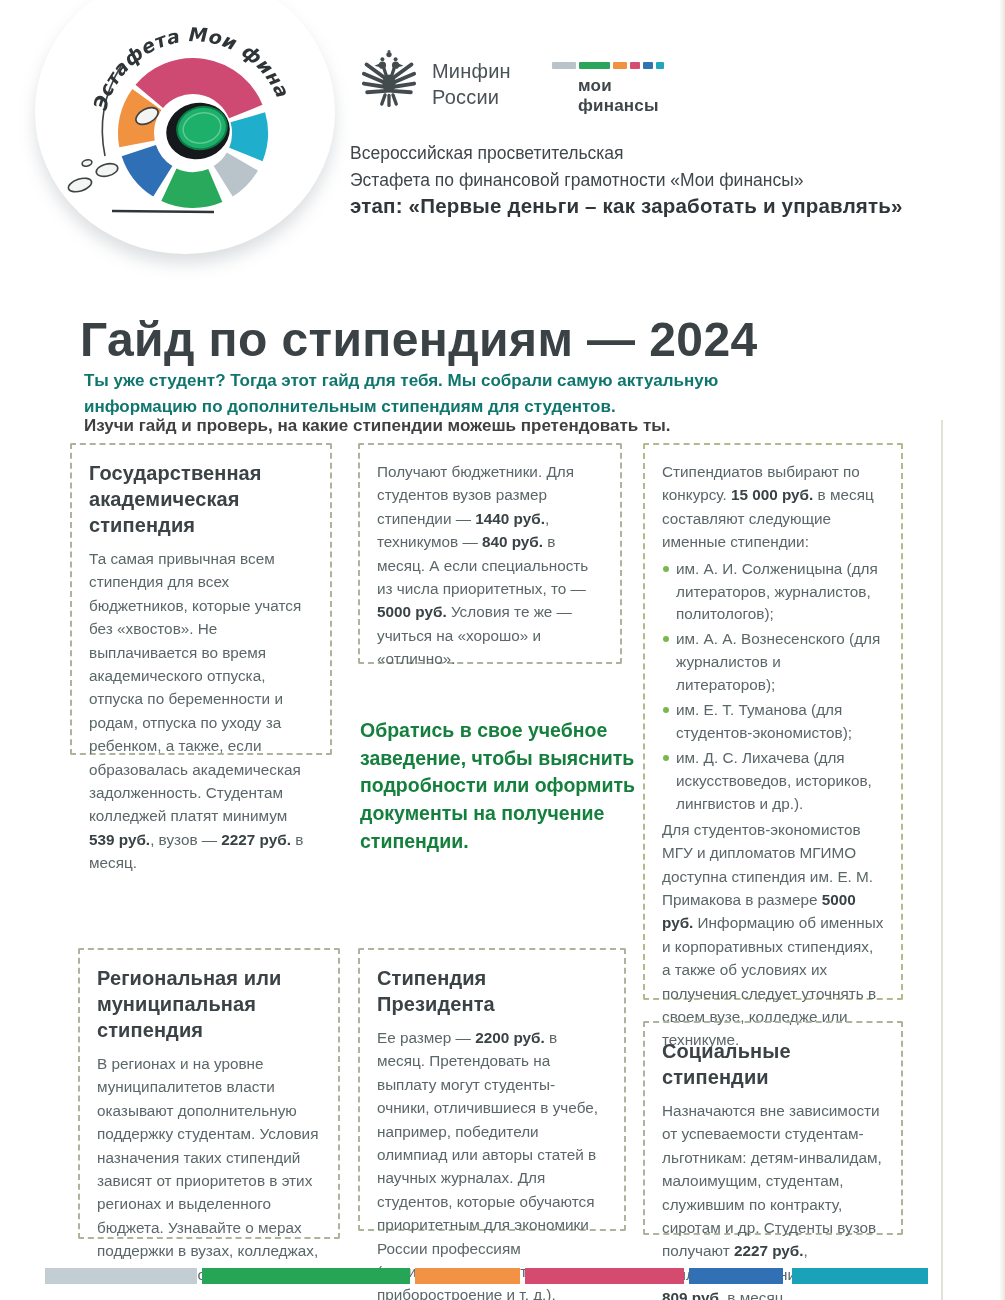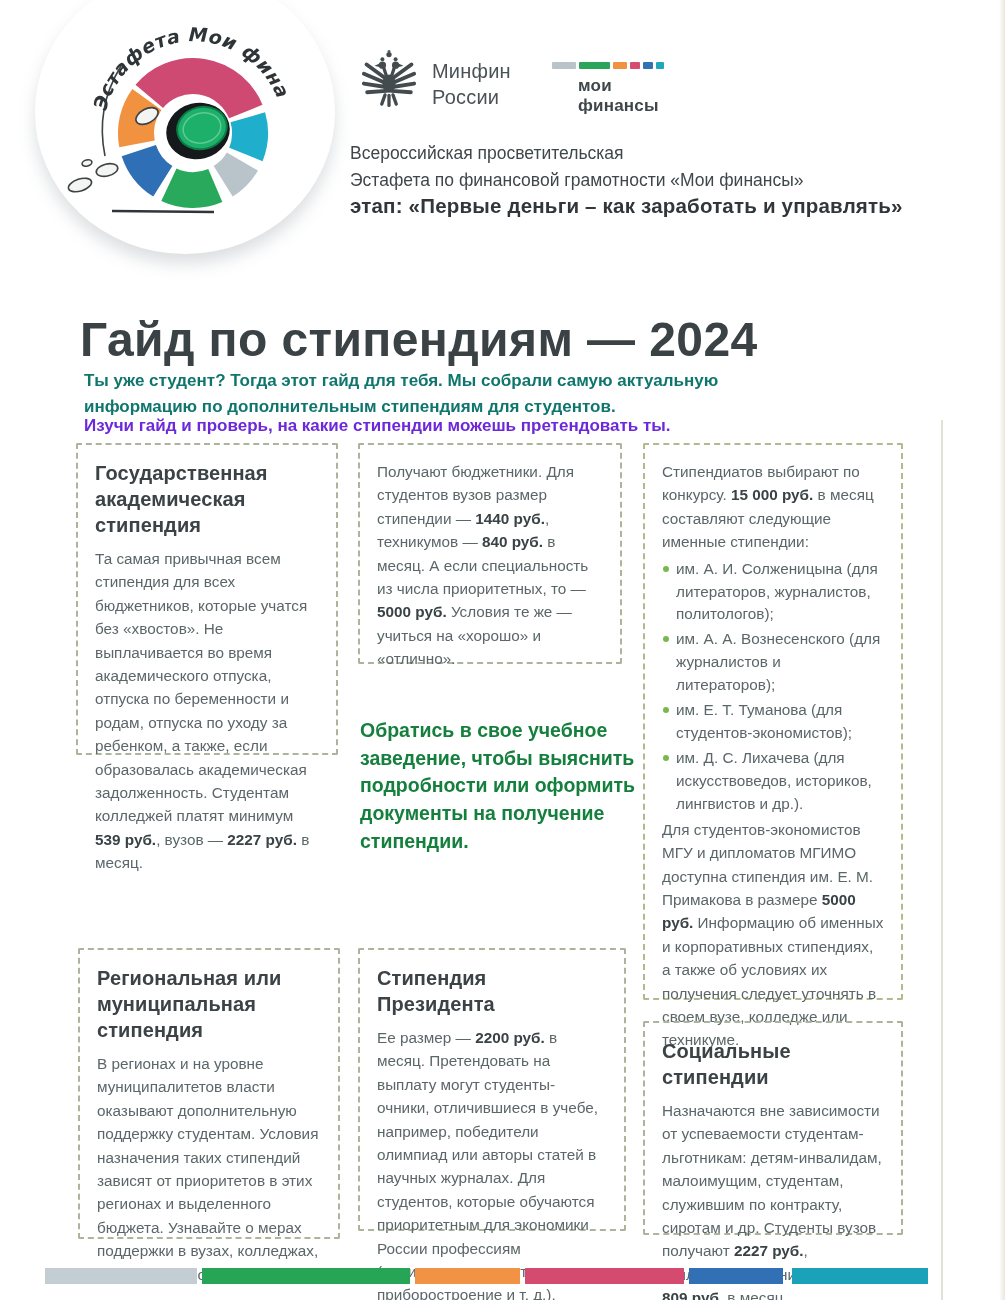--- a/index.html
+++ b/index.html
@@ -42,21 +42,21 @@
   .page-title{
     left:80px; top:280px; width:860px;
     font-size:48px; font-weight:700; color:#3b4245; letter-spacing:.4px;
   }
   .intro{
     left:84px; top:351px; width:635px;
     font-size:17px; font-weight:600; line-height:1.5; color:#0f766e;
   }
   .intro-green{
     left:84px; top:399px; width:680px;
-    font-size:17px; font-weight:600; color:#6d28d9;
+    font-size:17px; font-weight:600; color:#404040;
   }
 
   
   .card{
     border:2px dashed #acb49c; box-sizing:border-box;
     padding:15px 17px 12px 17px; background:transparent; border-radius:2px;
   }
   .card.olive{border-color:#b2ba8d;}
   .card-title{
     font-size:20px; font-weight:600; color:#3b4346; line-height:1.3;
@@ -74,21 +74,21 @@
   }
   .bitem::before{
     content:''; position:absolute; left:1px; top:8px;
     width:6px; height:6px; border-radius:50%; background:#7ab84e;
   }
   .callout{
     left:360px; top:717px; width:278px;
     font-size:19.5px; font-weight:600; line-height:1.42; color:#15803d;
   }
 
-  #card-gos {left:76px;  top:443px; width:262px; height:312px;}
+  #card-gos {left:70px;  top:443px; width:262px; height:312px;}
   #card-prav{left:358px; top:443px; width:264px; height:221px;}
   #card-imen{left:643px; top:443px; width:260px; height:557px;}
   #card-reg {left:78px;  top:948px; width:262px; height:291px;}
   #card-prez{left:358px; top:948px; width:268px; height:283px;}
   #card-soc {left:643px; top:1021px;width:260px; height:214px;}
 
   
   .scan-line{left:941px; top:420px; width:2px; height:880px; background:#dcd8ca; opacity:.8;}
   .page-edge{right:0; top:0; width:6px; height:1300px;
     background:linear-gradient(to right, rgba(255,255,255,0), #e9e6db);}

